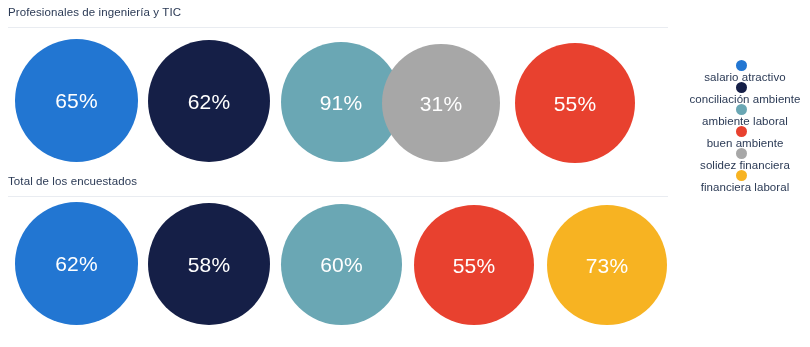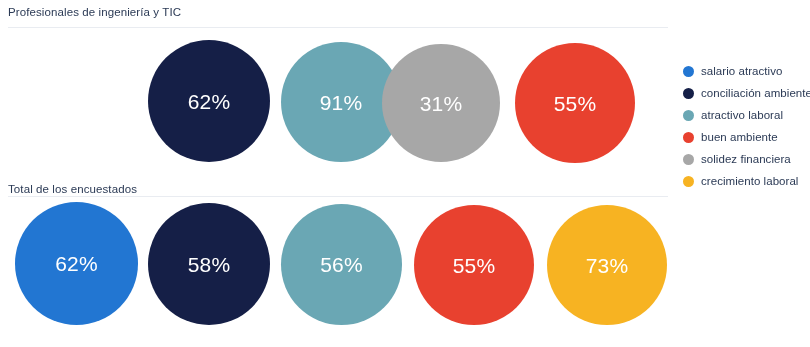--- a/index.html
+++ b/index.html
@@ -23,21 +23,21 @@
   
   .section-label {
     position: absolute;
     left: 8px;
     font-size: 11.5px;
     color: #2b3a55;
     letter-spacing: 0.1px;
     white-space: nowrap;
   }
   #label-row-1 { top: 6px; }
-  #label-row-2 { top: 175px; margin-top: 8px; }
+  #label-row-2 { top: 175px; }
 
   
   .separator {
     position: absolute;
     left: 8px;
     width: 660px;
     height: 1px;
     background: #e9ecf1;
   }
   #sep-1 { top: 27px; }
@@ -74,20 +74,21 @@
   #legend {
     position: absolute;
     left: 683px;
     top: 60px;
     width: 124px;
   }
   .legend-item {
     display: flex;
     align-items: center;
     height: 22px;
+    flex-direction: column;
   }
   .legend-dot {
     width: 11px;
     height: 11px;
     border-radius: 50%;
     flex: 0 0 auto;
     margin-right: 7px;
   }
   .legend-label {
     font-size: 11.5px;
@@ -98,20 +99,23 @@
 </style>
 </head>
 <body>
 
 <div id="infographic">
 
   <div class="section-label" id="label-row-1">Profesionales de ingeniería y TIC</div>
   <div class="separator" id="sep-1"></div>
 
   <div class="bubble-row" id="bubble-row-1">
+      <div class="bubble" style="left: 15px; top: 3px; width: 123px; height: 123px; background: rgb(34, 118, 210);">
+        <span class="bubble-value">65%</span>
+      </div>
       <div class="bubble" style="left: 148px; top: 4px; width: 122px; height: 122px; background: rgb(21, 31, 71);">
         <span class="bubble-value">62%</span>
       </div>
       <div class="bubble" style="left: 281px; top: 6px; width: 120px; height: 120px; background: rgb(106, 167, 180);">
         <span class="bubble-value">91%</span>
       </div>
       <div class="bubble" style="left: 382px; top: 8px; width: 118px; height: 118px; background: rgb(167, 167, 167);">
         <span class="bubble-value">31%</span>
       </div>
       <div class="bubble" style="left: 515px; top: 7px; width: 120px; height: 120px; background: rgb(232, 65, 47);">
@@ -123,50 +127,50 @@
   <div class="separator" id="sep-2"></div>
 
   <div class="bubble-row" id="bubble-row-2">
       <div class="bubble" style="left: 15px; top: 3px; width: 123px; height: 123px; background: rgb(34, 118, 210);">
         <span class="bubble-value">62%</span>
       </div>
       <div class="bubble" style="left: 148px; top: 4px; width: 122px; height: 122px; background: rgb(21, 31, 71);">
         <span class="bubble-value">58%</span>
       </div>
       <div class="bubble" style="left: 281px; top: 5px; width: 121px; height: 121px; background: rgb(106, 167, 180);">
-        <span class="bubble-value">56%</span>
+        <span class="bubble-value">60%</span>
       </div>
       <div class="bubble" style="left: 414px; top: 6px; width: 120px; height: 120px; background: rgb(232, 65, 47);">
         <span class="bubble-value">55%</span>
       </div>
       <div class="bubble" style="left: 547px; top: 6px; width: 120px; height: 120px; background: rgb(247, 179, 34);">
         <span class="bubble-value">73%</span>
       </div>
     </div>
 
   <div id="legend">
       <div class="legend-item">
         <span class="legend-dot" style="background: rgb(34, 118, 210);"></span>
         <span class="legend-label">salario atractivo</span>
       </div>
       <div class="legend-item">
         <span class="legend-dot" style="background: rgb(21, 31, 71);"></span>
         <span class="legend-label">conciliación ambiente</span>
       </div>
       <div class="legend-item">
         <span class="legend-dot" style="background: rgb(106, 167, 180);"></span>
-        <span class="legend-label">atractivo laboral</span>
+        <span class="legend-label">ambiente laboral</span>
       </div>
       <div class="legend-item">
         <span class="legend-dot" style="background: rgb(232, 65, 47);"></span>
         <span class="legend-label">buen ambiente</span>
       </div>
       <div class="legend-item">
         <span class="legend-dot" style="background: rgb(167, 167, 167);"></span>
         <span class="legend-label">solidez financiera</span>
       </div>
       <div class="legend-item">
         <span class="legend-dot" style="background: rgb(247, 179, 34);"></span>
-        <span class="legend-label">crecimiento laboral</span>
+        <span class="legend-label">financiera laboral</span>
       </div>
     </div>
 
 </div>
 
 </body></html>

